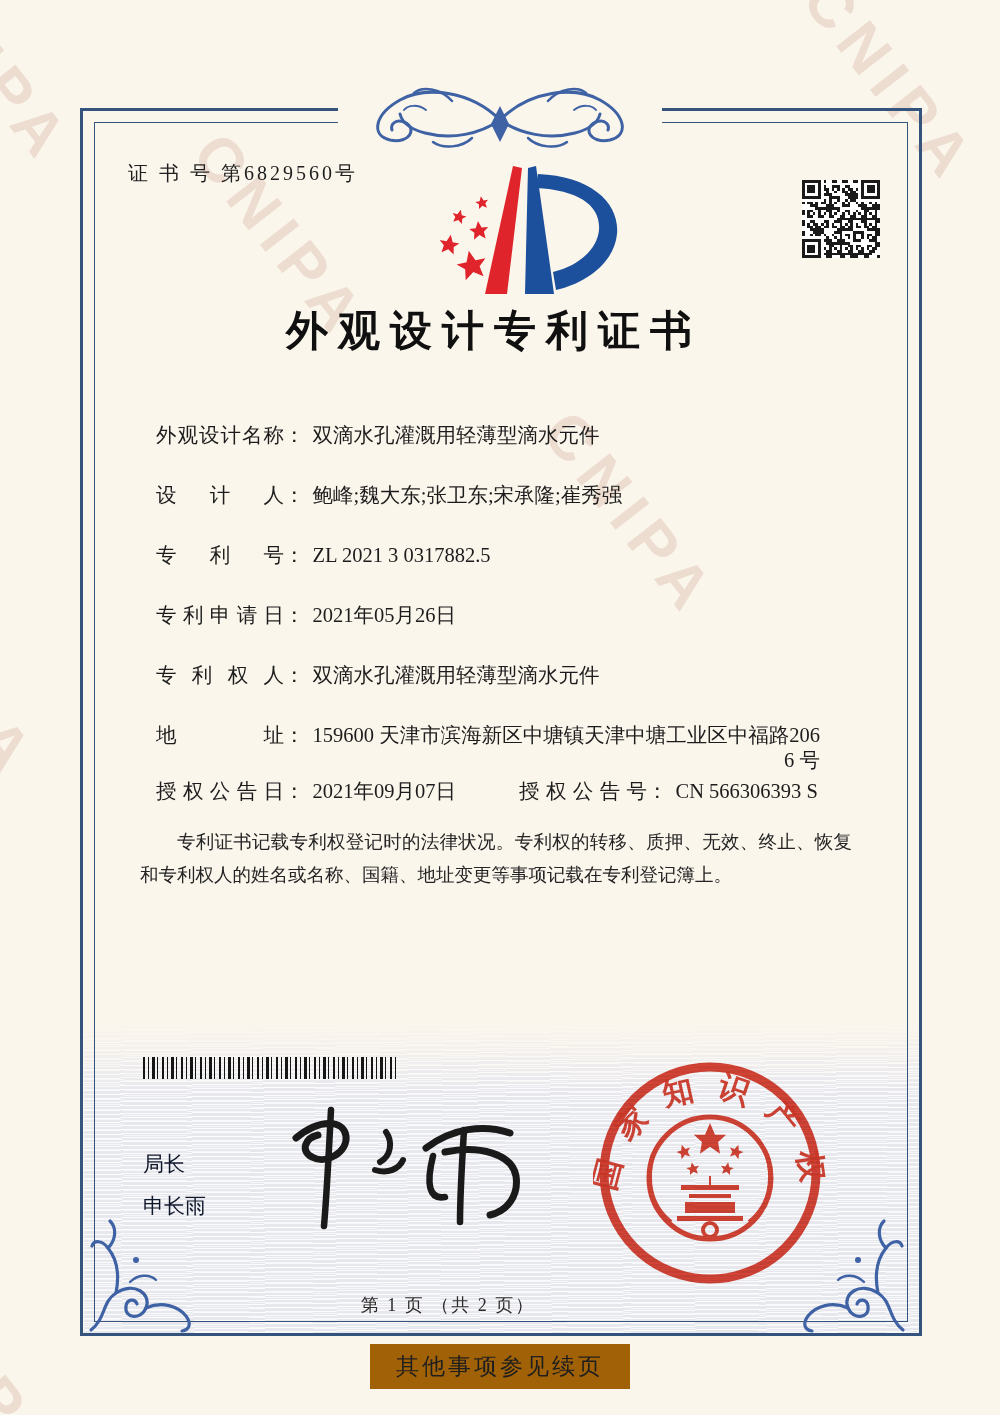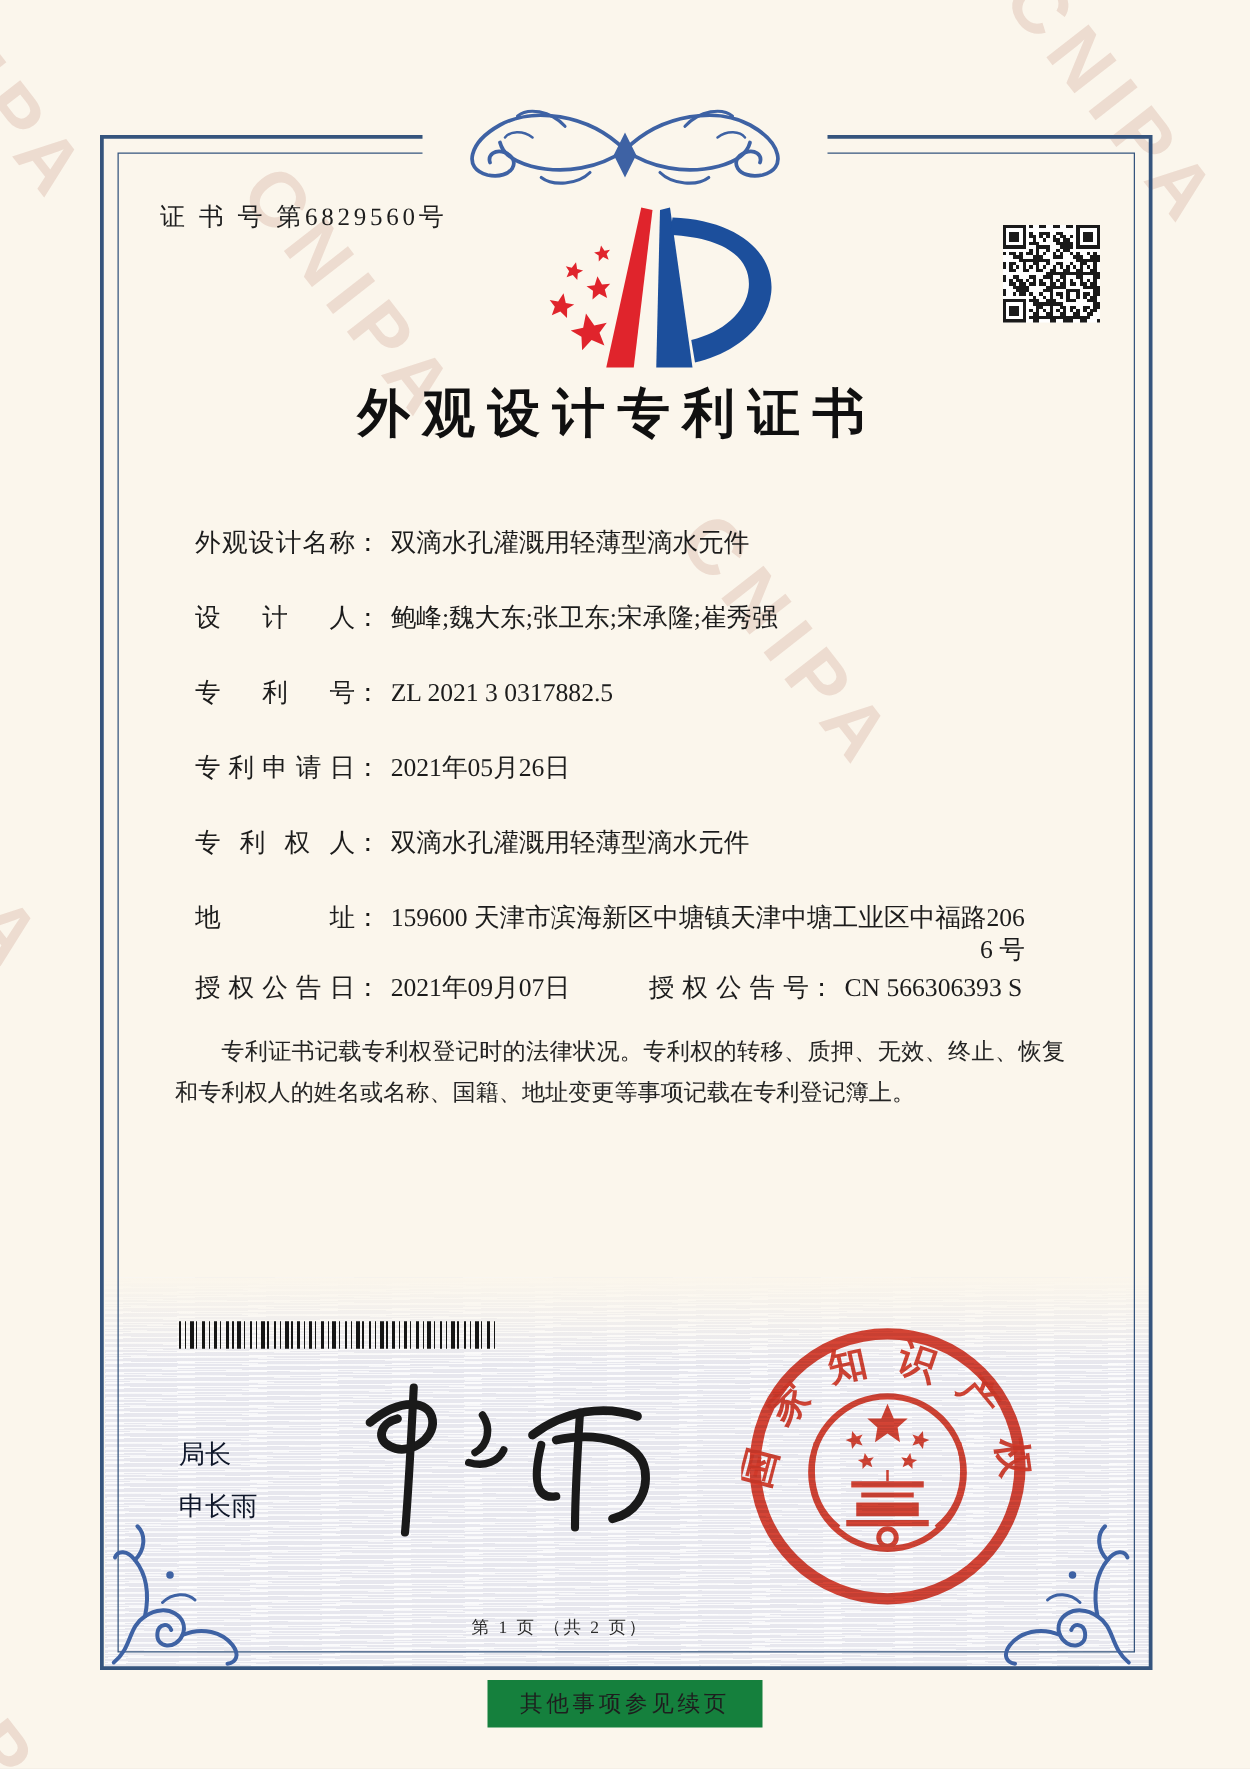--- a/index.html
+++ b/index.html
@@ -63,24 +63,24 @@
       #151515 5px 6px, rgba(0,0,0,0) 6px 9px,
       #151515 9px 12px, rgba(0,0,0,0) 12px 14px,
       #151515 14px 15px, rgba(0,0,0,0) 15px 19px);}
   .sign-labels{position:absolute; left:143px; top:1143px; z-index:5;
     font-family:"Liberation Sans", sans-serif; font-size:21px; color:#0f172a; line-height:42px;}
   .signature{position:absolute; left:268px; top:1098px; z-index:5;}
   .seal{position:absolute; left:593px; top:1056px; z-index:5; mix-blend-mode:multiply;}
   .seal-date{position:absolute; left:610px; top:1228px; z-index:6;
     font-size:21px; letter-spacing:2px; color:#38383f; white-space:nowrap;}
   .page-info{position:absolute; left:0; top:1293px; width:896px; z-index:5;
-    text-align:center; font-size:14px; letter-spacing:2px; color:#2b2b2b;}
+    text-align:center; font-size:18px; letter-spacing:2px; color:#2b2b2b;}
   .footer-note{position:absolute; left:0; top:1344px; width:1000px; z-index:4; text-align:center;}
-  .footer-note span{display:inline-block; background:#15803d; padding:7px 26px;
-    font-size:18px; letter-spacing:3px; color:#1e1e1e;}
+  .footer-note span{display:inline-block; background:#a16207; padding:7px 26px;
+    font-size:23px; letter-spacing:3px; color:#1e1e1e;}
 </style>
 </head>
 <body>
 
 <div class="page">
 
   <div class="wm" style="left:-60px; top:-55px;">CNIPA</div>
   <div class="wm" style="left:235px; top:120px;">CNIPA</div>
   <div class="wm" style="left:585px; top:398px;">CNIPA</div>
   <div class="wm" style="left:-95px; top:560px;">CNIPA</div>

